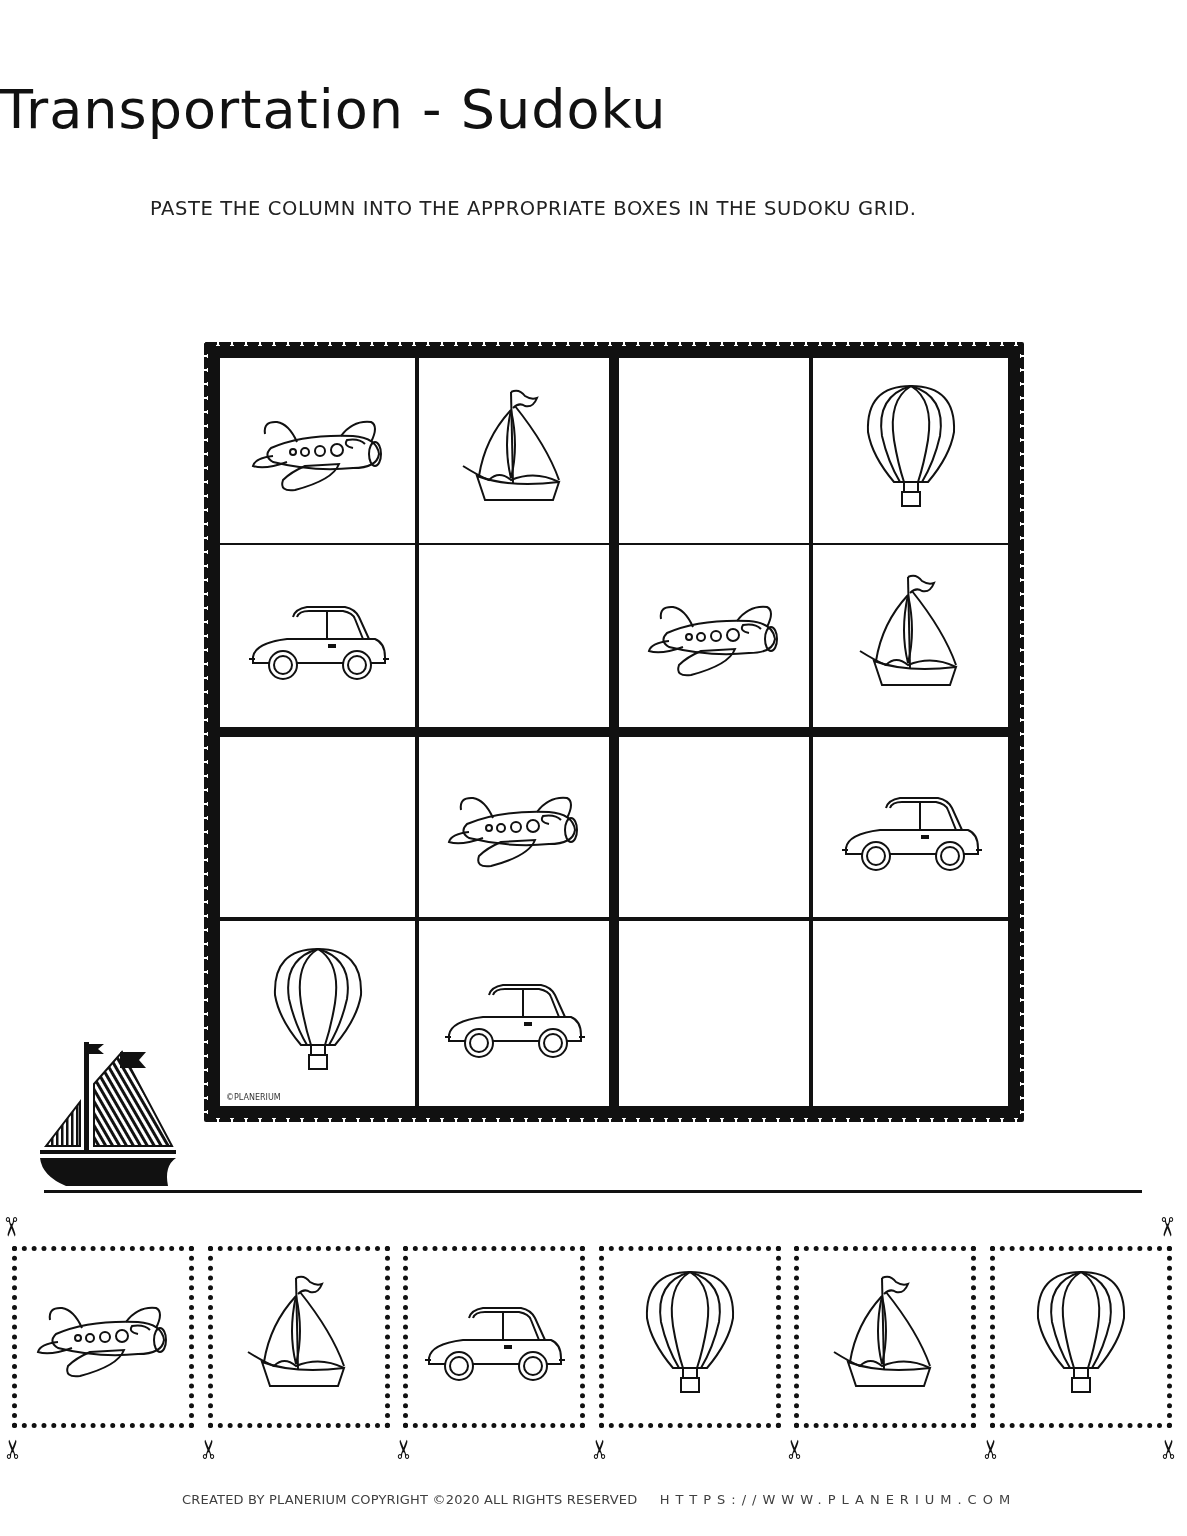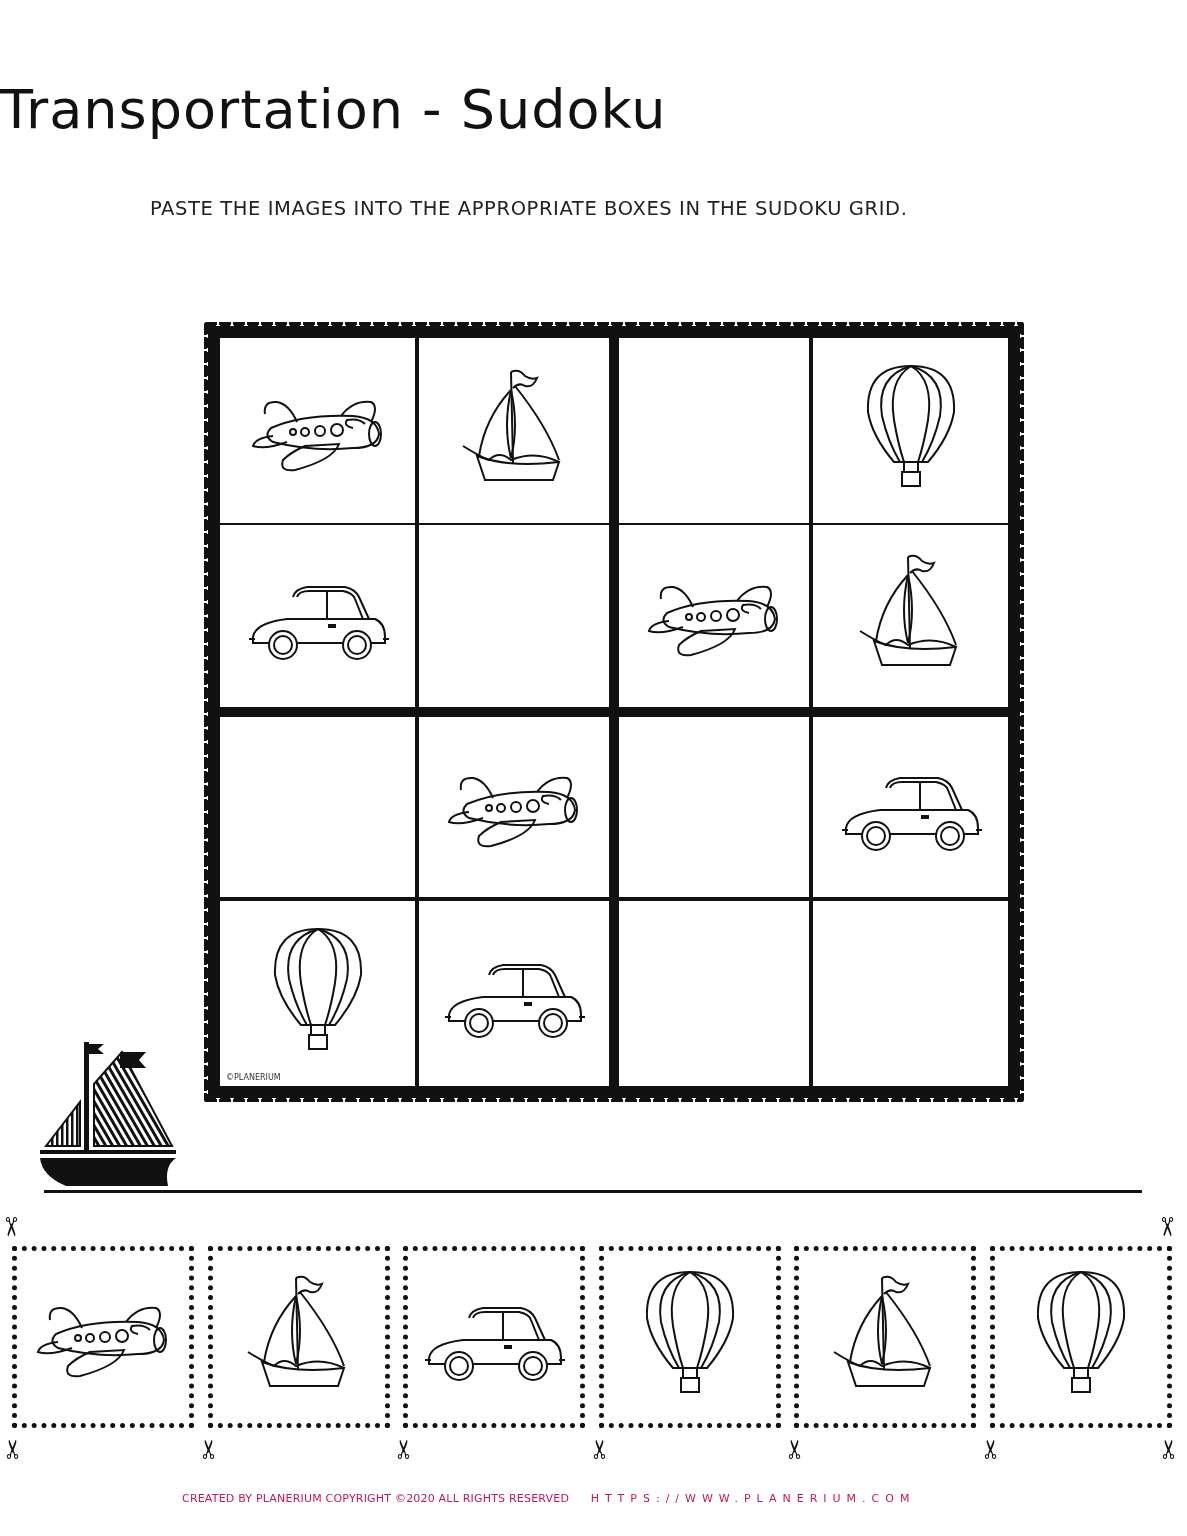--- a/index.html
+++ b/index.html
@@ -1,21 +1,21 @@
 <!DOCTYPE html>
 <html><head>
 <meta charset="utf-8">
 <style>
   html, body { margin:0; padding:0; background:#fff; }
   body { width:1187px; height:1536px; position:relative; overflow:hidden; font-family:"DejaVu Sans", sans-serif; color:#111; }
   .title { position:absolute; left:0; width:1150px; top:78px; font-size:54px; letter-spacing:1px; font-weight:normal; }
   .instr { position:absolute; left:150px; top:190px; font-size:19.5px; letter-spacing:0.6px; line-height:37px; color:#222; }
   .instr div { white-space:nowrap; }
   
-  .grid-wrap { position:absolute; left:204px; top:322px; width:820px; height:780px; }
+  .grid-wrap { position:absolute; left:204px; top:342px; width:820px; height:780px; }
   .stamp { position:absolute; inset:0; border-radius:2px;
     background:
       radial-gradient(circle at 50% 50%, #111 6px, transparent 6.5px) 0 -7px / 14px 14px repeat-x,
       radial-gradient(circle at 50% 50%, #111 6px, transparent 6.5px) 0 calc(100% + 7px) / 14px 14px repeat-x,
       radial-gradient(circle at 50% 50%, #111 6px, transparent 6.5px) -7px 0 / 14px 14px repeat-y,
       radial-gradient(circle at 50% 50%, #111 6px, transparent 6.5px) calc(100% + 7px) 0 / 14px 14px repeat-y;
   }
   .grid { position:absolute; left:4px; top:4px; right:4px; bottom:4px; background:#111; padding:12px; box-sizing:border-box;
     display:grid; grid-template-columns:repeat(4, 1fr); grid-template-rows:repeat(4, 1fr); }
   .cell { background:#fff; display:flex; align-items:center; justify-content:center; position:relative; }
@@ -26,30 +26,30 @@
   .cell svg { width:150px; height:150px; }
   .wm { position:absolute; left:6px; bottom:4px; font-size:8px; color:#333; }
   
   .ship { position:absolute; left:36px; top:1040px; width:150px; height:150px; }
   .cutline { position:absolute; left:44px; top:1190px; width:1098px; height:3px; background:#111; }
   
   .cuts { position:absolute; left:12px; top:1246px; width:1164px; height:184px; }
   .cut { position:absolute; top:0; width:182px; height:182px; border:5px dotted #111; box-sizing:border-box; display:flex; align-items:center; justify-content:center; }
   .cut svg { width:150px; height:150px; }
   .sc { position:absolute; font-size:26px; line-height:26px; color:#111; }
-  .footer { position:absolute; top:1492px; left:182px; font-size:11px; letter-spacing:0.2px; color:#be185d; white-space:nowrap; }
+  .footer { position:absolute; top:1492px; left:182px; font-size:13px; letter-spacing:0.2px; color:#404040; white-space:nowrap; }
   .footer .url { margin-left:18px; letter-spacing:6px; }
 </style>
 </head>
 <body>
 
 <div class="title">Transportation - Sudoku</div>
 
 <div class="instr">
-  <div>PASTE THE IMAGES INTO THE APPROPRIATE BOXES IN THE SUDOKU GRID.</div>
+  <div>PASTE THE COLUMN INTO THE APPROPRIATE BOXES IN THE SUDOKU GRID.</div>
 </div>
 
 <div class="grid-wrap">
   <div class="stamp"></div>
   <div class="grid" id="grid">
       <div class="cell c0 r0">
         <svg viewBox="0 0 150 150" fill="none" stroke="#111" stroke-width="2">
     <path d="M22 58 Q20 45 34 46 Q46 48 54 66"></path>
     <path d="M98 60 Q110 44 128 46 Q136 50 128 66"></path>
     <path d="M28 72 Q60 58 110 60 Q134 62 136 78 Q134 92 110 92 Q70 96 30 86 Q20 80 28 72 Z"></path>

